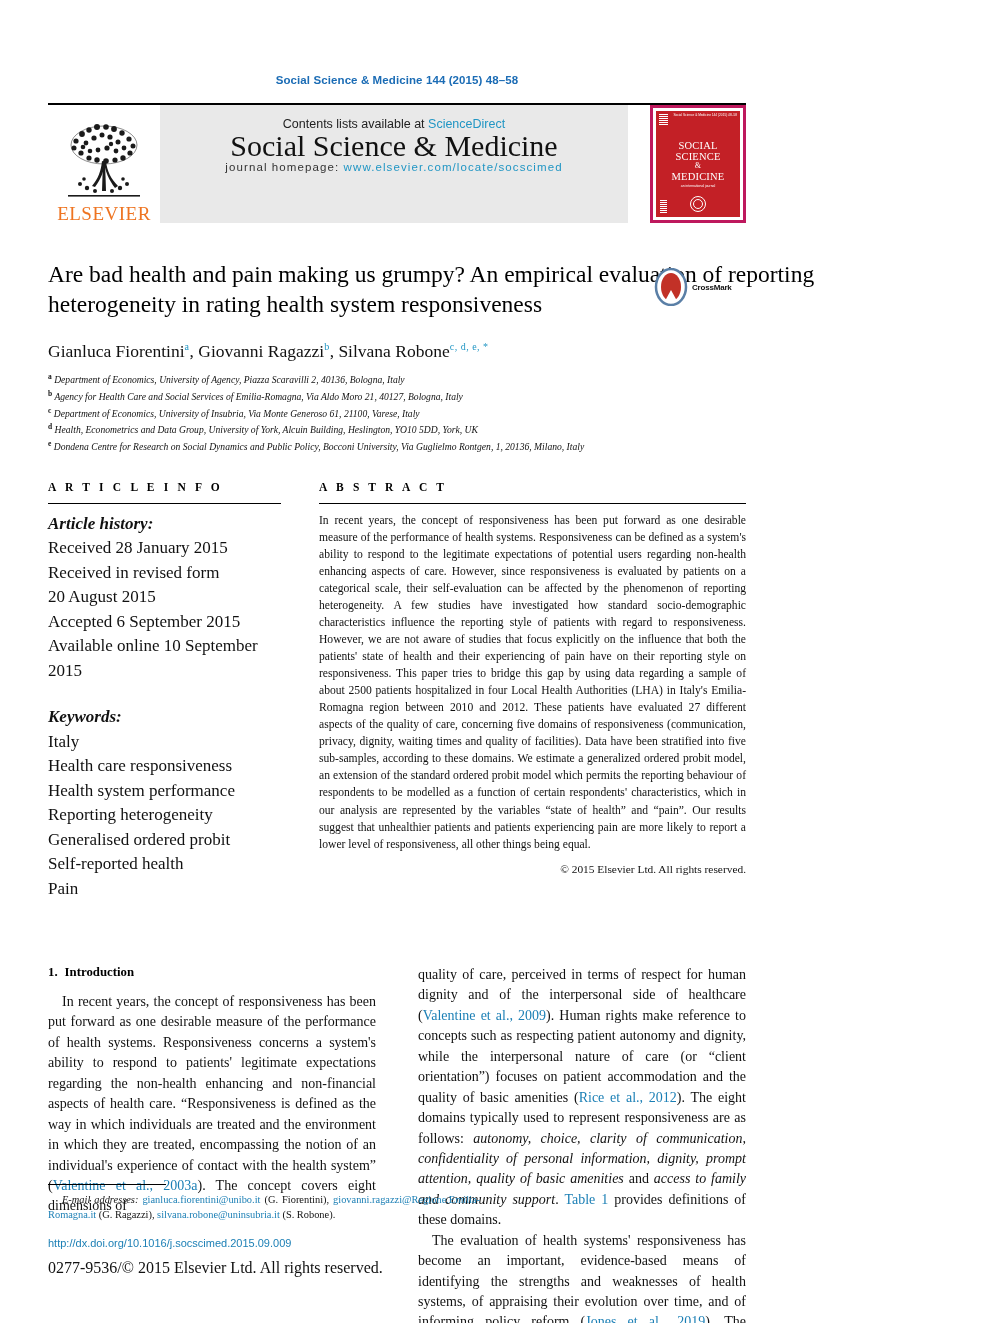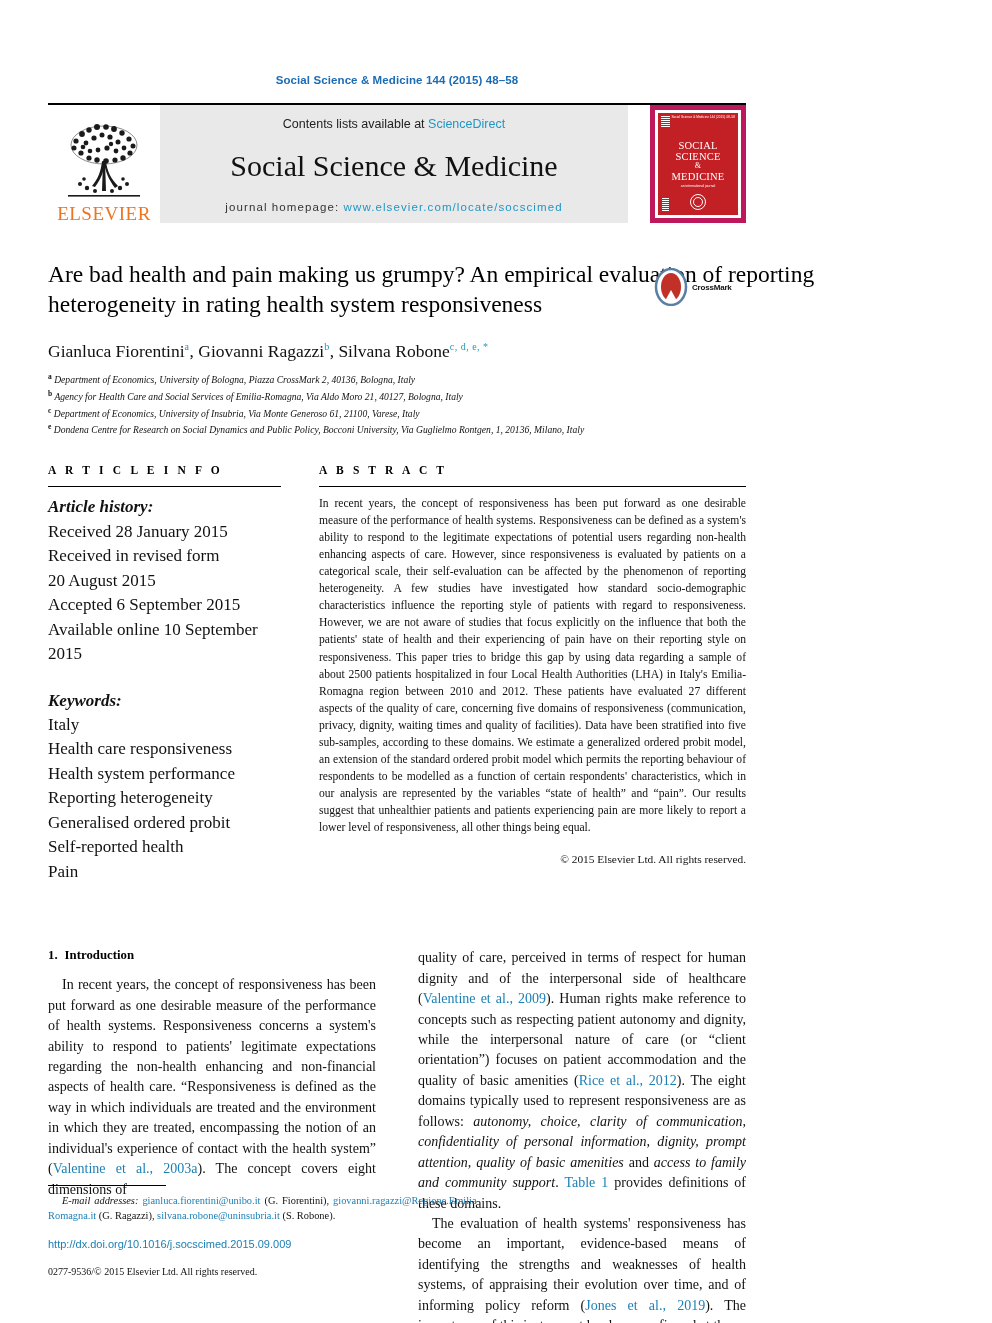--- a/index.html
+++ b/index.html
@@ -61,21 +61,21 @@
     font-weight: normal;
     line-height: 1;
     margin-top: 1px;
   }
   .masthead-center {
     flex: 1 1 auto;
     background: #e9e9e9;
     display: flex;
     flex-direction: column;
     align-items: center;
-    justify-content: space-between;
+    justify-content: flex-start;
     padding: 12px 0 10px 0;
     box-sizing: border-box;
   }
   .contents-line {
     font-family: "Liberation Sans", sans-serif;
     font-size: 12.5px;
     color: #222;
   }
   .contents-line .sd {
     color: #2196c4;
@@ -90,21 +90,21 @@
     font-family: "Liberation Sans", sans-serif;
     font-size: 11.5px;
     letter-spacing: 1.1px;
     color: #333;
   }
   .homepage-line .url { color: #2196c4; }
   .cover-thumb {
     width: 96px;
     flex: 0 0 96px;
     margin-left: 22px;
-    border: 5px solid #be185d;
+    border: 3px solid #be185d;
     background: #ffffff;
     position: relative;
     box-sizing: border-box;
     padding: 3px;
   }
   .cover-inner {
     background: #c32026;
     width: 100%;
     height: 100%;
     position: relative;
@@ -270,21 +270,21 @@
     font-family: "Liberation Serif", serif;
     font-size: 11.6px;
     line-height: 1.47;
     color: #111;
     text-align: justify;
   }
   .copyright {
     text-align: right;
     font-family: "Liberation Serif", serif;
     font-size: 11.4px;
-    margin-top: 17px;
+    margin-top: 10px;
     color: #111;
   }
 
   
   .body-cols {
     margin: 64px 48px 0 48px;
     display: flex;
     gap: 42px;
   }
   .bcol {
@@ -335,23 +335,23 @@
   }
   .foot-text .ital { font-style: italic; }
   .doi-line {
     margin-top: 15px;
     font-family: "Liberation Sans", sans-serif;
     font-size: 11px;
     color: #1b7fb5;
   }
   .issn-line {
     font-family: "Liberation Serif", serif;
-    font-size: 10px;
-    color: #111;
-    margin-top: 16px;
+    font-size: 16px;
+    color: #111;
+    margin-top: 10px;
   }
 </style>
 </head>
 <body>
 
 <div class="page">
 
   <div class="running-head">Social Science &amp; Medicine 144 (2015) 48–58</div>
 
   <div class="masthead">
@@ -451,23 +451,24 @@
         <path d="M17 22 L23 33 L11 33 Z" fill="#ffffff"></path>
       </svg>
       <span class="crossmark-label">CrossMark</span>
     </div>
 
     <div class="authors">
       <span><span>Gianluca Fiorentini</span><sup>a</sup></span><span>, </span><span><span>Giovanni Ragazzi</span><sup>b</sup></span><span>, </span><span><span>Silvana Robone</span><sup>c, d, e, *</sup></span>
     </div>
 
     <div class="affiliations">
-      <div class="affil"><sup>a</sup> <span>Department of Economics, University of Bologna, Piazza CrossMark 2, 40136, Bologna, Italy</span></div>
+      <div class="affil"><sup>a</sup> <span>Department of Economics, University of Agency, Piazza Scaravilli 2, 40136, Bologna, Italy</span></div>
       <div class="affil"><sup>b</sup> <span>Agency for Health Care and Social Services of Emilia-Romagna, Via Aldo Moro 21, 40127, Bologna, Italy</span></div>
       <div class="affil"><sup>c</sup> <span>Department of Economics, University of Insubria, Via Monte Generoso 61, 21100, Varese, Italy</span></div>
+      <div class="affil"><sup>d</sup> <span>Health, Econometrics and Data Group, University of York, Alcuin Building, Heslington, YO10 5DD, York, UK</span></div>
       <div class="affil"><sup>e</sup> <span>Dondena Centre for Research on Social Dynamics and Public Policy, Bocconi University, Via Guglielmo Rontgen, 1, 20136, Milano, Italy</span></div>
     </div>
   </div>
 
   <div class="info-abstract">
 
     <div class="col-info">
       <div class="sec-head">A R T I C L E  I N F O</div>
       <div class="rule"></div>
       <div class="info-body">

